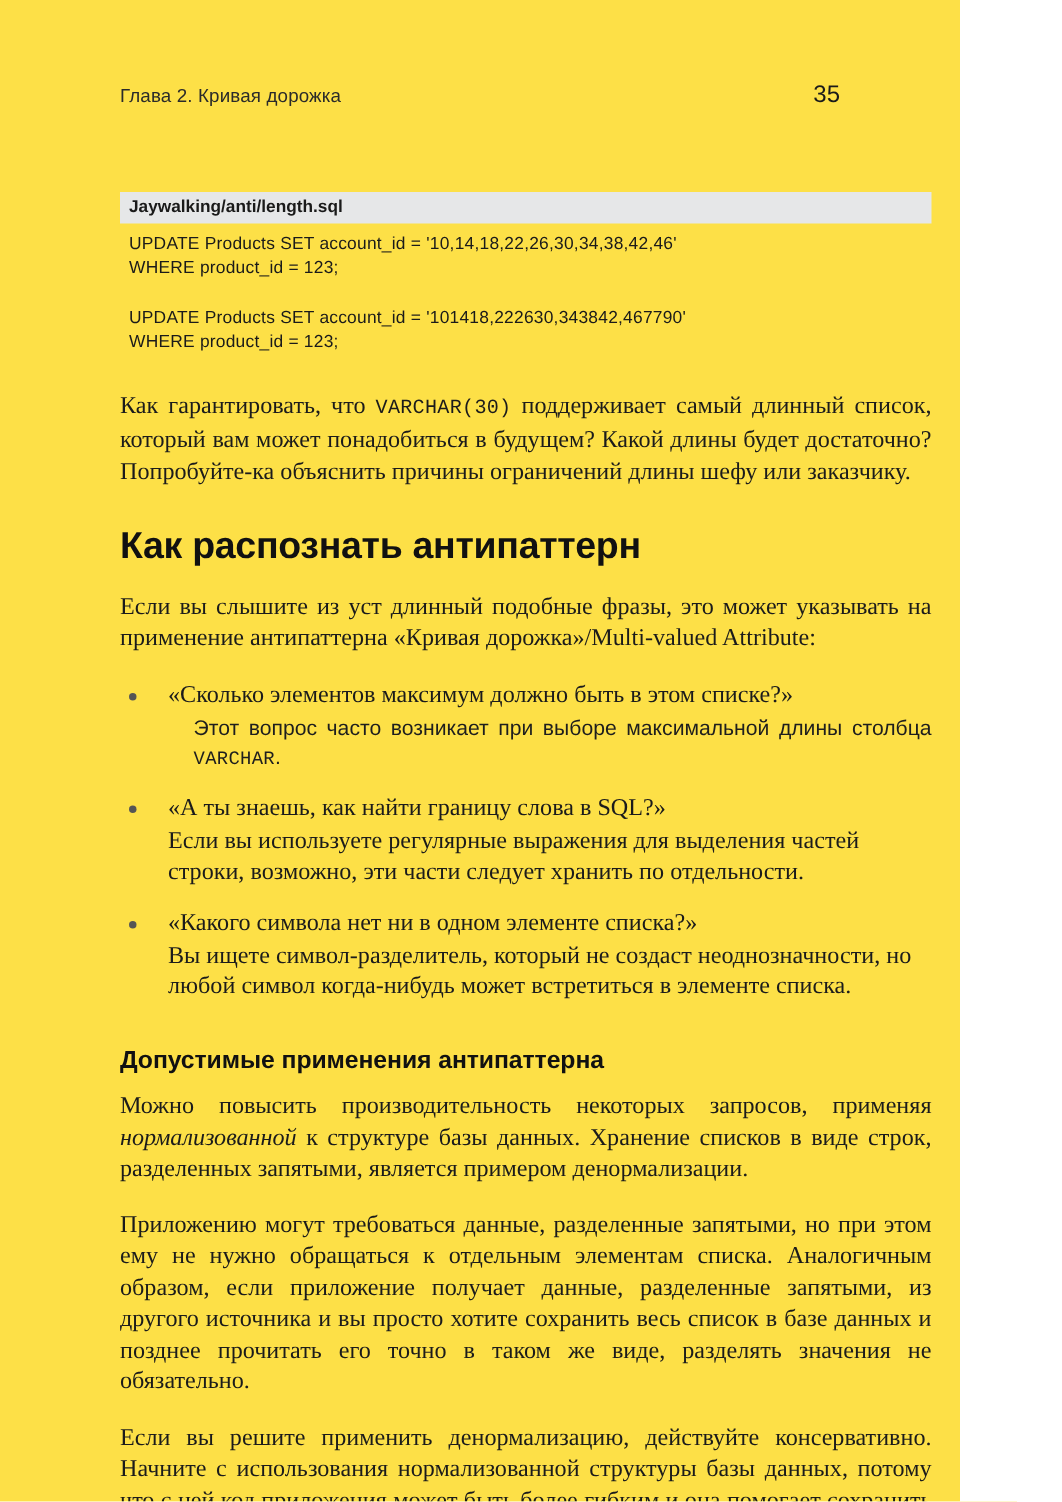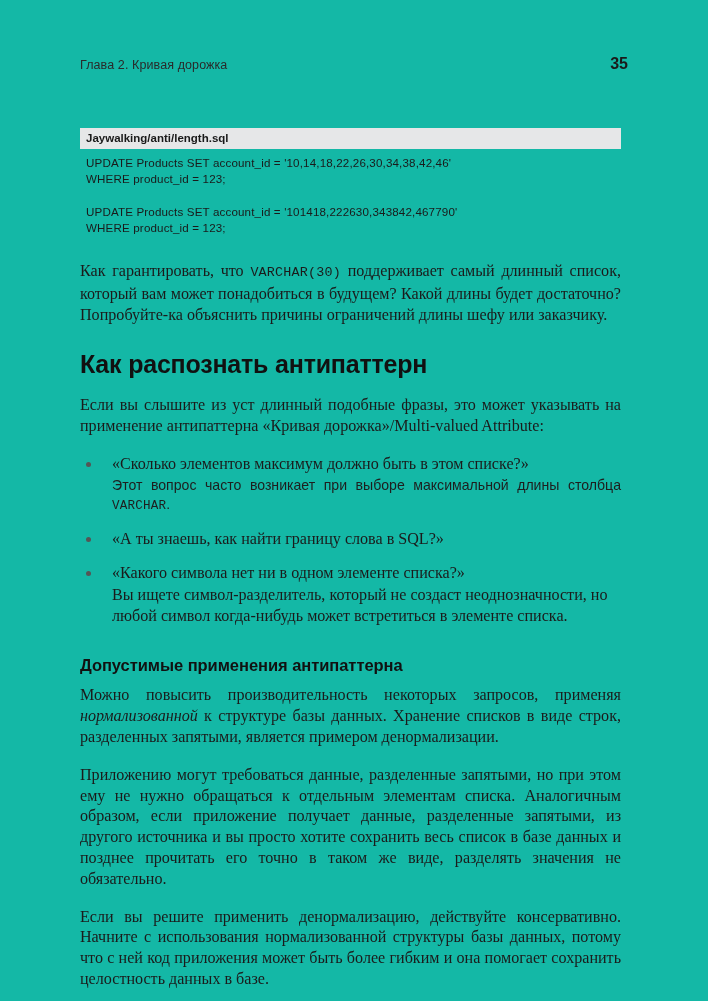--- a/index.html
+++ b/index.html
@@ -2,23 +2,23 @@
 <html><head>
 <meta charset="utf-8">
 <style>
   html, body {
     margin: 0;
     padding: 0;
     background: #ffffff;
   }
   .page {
     position: relative;
-    width: 708px;
+    width: 640px;
     height: 1001px;
-    background: #14b8a6;
+    background: #fde047;
     font-family: "Liberation Serif", "DejaVu Serif", serif;
     color: #1c1c1c;
     overflow: hidden;
   }
 
   
   .running-head {
     position: absolute;
     left: 80px;
     right: 80px;
@@ -30,21 +30,21 @@
   }
   .running-head .chapter {
     font-family: "Liberation Sans", "DejaVu Sans", sans-serif;
     font-size: 12.5px;
     letter-spacing: 0.1px;
     color: #2a2a2a;
   }
   .running-head .folio {
     font-family: "Liberation Sans", "DejaVu Sans", sans-serif;
     font-size: 16px;
-    font-weight: bold;
+    font-weight: normal;
     color: #1a1a1a;
   }
 
   
   .content {
     position: absolute;
     left: 80px;
     top: 112px;
     width: 541px;
   }
@@ -141,20 +141,21 @@
     color: #1b1b1b;
     margin-bottom: 1px;
   }
   .explain-line {
     font-family: "Liberation Sans", "DejaVu Sans", sans-serif;
     font-size: 14.1px;
     line-height: 19.4px;
     color: #1e1e1e;
     text-align: justify;
     text-justify: inter-word;
+    margin-left: 17px;
   }
   .explain-line code.inline {
     font-size: 12.6px;
   }
 </style>
 </head>
 <body>
 
 <div class="page">
 
@@ -189,20 +190,21 @@
 
     <ul class="bullets">
       <li>
         <span class="bullet-dot"></span>
         <div class="quote-line">«Сколько элементов максимум должно быть в этом списке?»</div>
         <div class="explain-line"><span>Этот вопрос часто возникает при выборе максимальной длины столбца </span><code class="inline">VARCHAR</code><span>.</span></div>
       </li>
       <li>
         <span class="bullet-dot"></span>
         <div class="quote-line">«А ты знаешь, как найти границу слова в SQL?»</div>
+        <div class="quote-line">Если вы используете регулярные выражения для выделения частей строки, возможно, эти части следует хранить по отдельности.</div>
       </li>
       <li>
         <span class="bullet-dot"></span>
         <div class="quote-line">«Какого символа нет ни в одном элементе списка?»</div>
         <div class="quote-line">Вы ищете символ-разделитель, который не создаст неоднозначности, но любой символ когда-нибудь может встретиться в элементе списка.</div>
       </li>
     </ul>
 
     <div class="gap-lg"></div>
 

